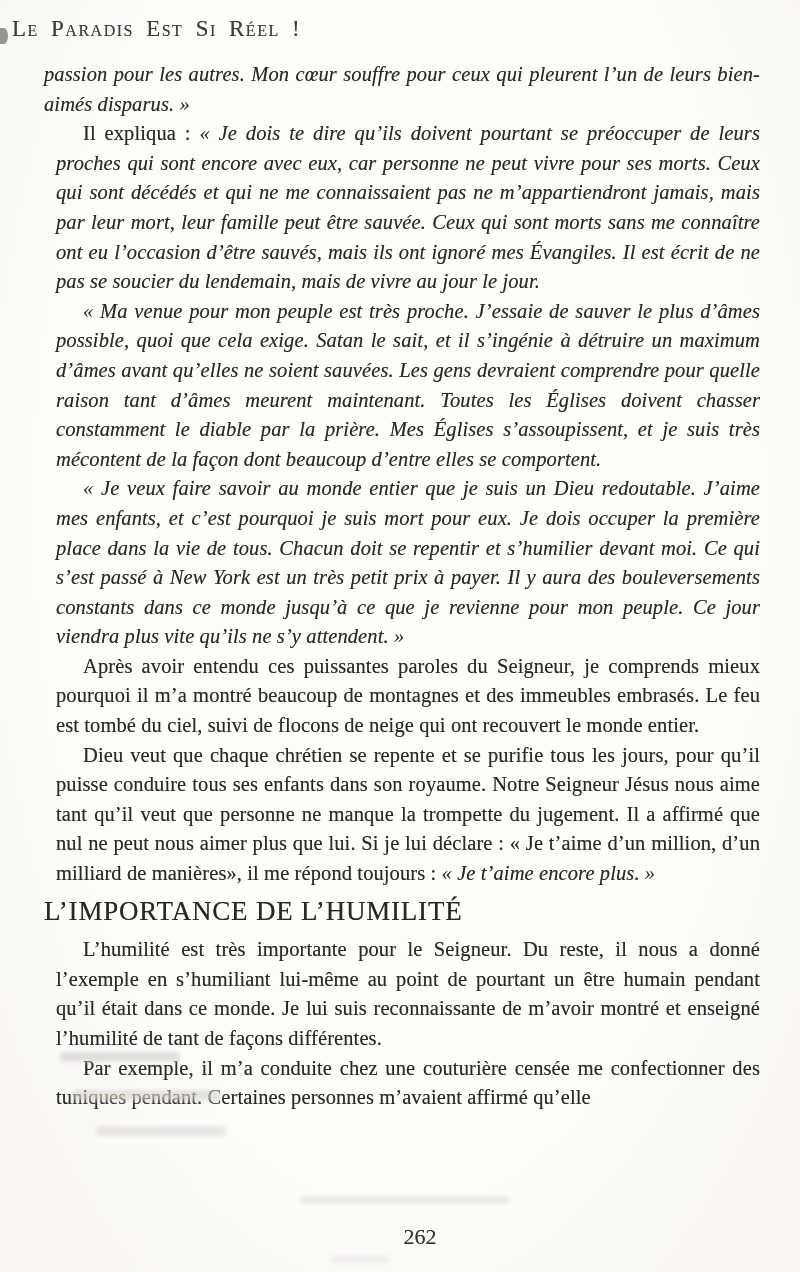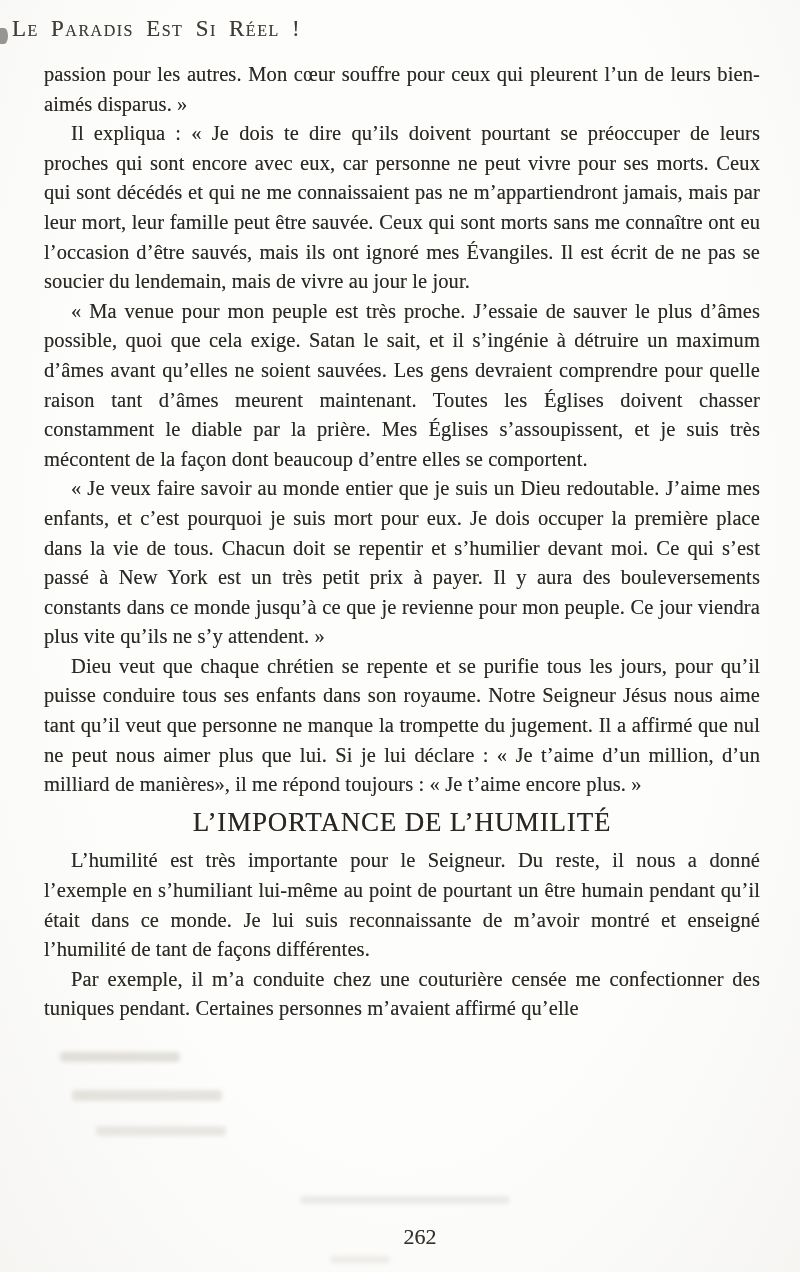--- a/index.html
+++ b/index.html
@@ -42,26 +42,26 @@
     font-size: 20.5px;
     line-height: 29.6px;
     text-align: justify;
     letter-spacing: 0.1px;
     text-shadow: 0 0 0.5px rgba(44,41,37,0.5);
   }
   .para {
     margin: 0;
     hyphens: none;
   }
-  .para.indent { text-indent: 27px; }
-  .it { }
+  .para.indent { text-indent: 27px; margin-left: 12px; }
+  .it { font-style: italic; }
   .ro { font-style: normal; }
   .section-heading {
     margin: 8px 0 9px 0;
-    text-align: center;
+    text-align: left;
     text-indent: 0;
     font-size: 27px;
     font-weight: normal;
     letter-spacing: 0.8px;
     color: #2a2723;
     text-shadow: 0 0 0.6px rgba(42,39,35,0.6);
   }
   
   .folio {
     position: absolute;
@@ -133,20 +133,21 @@
 
 <div class="page">
 
   <div class="running-header">Le Paradis Est Si Réel !</div>
 
   <div class="page-body">
       <p class="para"><span class="it">passion pour les autres. Mon cœur souffre pour ceux qui pleurent l’un de leurs bien-aimés disparus. »</span></p>
       <p class="para indent"><span class="ro">Il expliqua : </span><span class="it">« Je dois te dire qu’ils doivent pourtant se préoccuper de leurs proches qui sont encore avec eux, car personne ne peut vivre pour ses morts. Ceux qui sont décédés et qui ne me connaissaient pas ne m’appartiendront jamais, mais par leur mort, leur famille peut être sauvée. Ceux qui sont morts sans me connaître ont eu l’occasion d’être sauvés, mais ils ont ignoré mes Évangiles. Il est écrit de ne pas se soucier du lendemain, mais de vivre au jour le jour.</span></p>
       <p class="para indent"><span class="it">« Ma venue pour mon peuple est très proche. J’essaie de sauver le plus d’âmes possible, quoi que cela exige. Satan le sait, et il s’ingénie à détruire un maximum d’âmes avant qu’elles ne soient sauvées. Les gens devraient comprendre pour quelle raison tant d’âmes meurent maintenant. Toutes les Églises doivent chasser constamment le diable par la prière. Mes Églises s’assoupissent, et je suis très mécontent de la façon dont beaucoup d’entre elles se comportent.</span></p>
       <p class="para indent"><span class="it">« Je veux faire savoir au monde entier que je suis un Dieu redoutable. J’aime mes enfants, et c’est pourquoi je suis mort pour eux. Je dois occuper la première place dans la vie de tous. Chacun doit se repentir et s’humilier devant moi. Ce qui s’est passé à New York est un très petit prix à payer. Il y aura des bouleversements constants dans ce monde jusqu’à ce que je revienne pour mon peuple. Ce jour viendra plus vite qu’ils ne s’y attendent. »</span></p>
+      <p class="para indent"><span class="ro">Après avoir entendu ces puissantes paroles du Seigneur, je comprends mieux pourquoi il m’a montré beaucoup de montagnes et des immeubles embrasés. Le feu est tombé du ciel, suivi de flocons de neige qui ont recouvert le monde entier.</span></p>
       <p class="para indent"><span class="ro">Dieu veut que chaque chrétien se repente et se purifie tous les jours, pour qu’il puisse conduire tous ses enfants dans son royaume. Notre Seigneur Jésus nous aime tant qu’il veut que personne ne manque la trompette du jugement. Il a affirmé que nul ne peut nous aimer plus que lui. Si je lui déclare : « Je t’aime d’un million, d’un milliard de manières», il me répond toujours : </span><span class="it">« Je t’aime encore plus. »</span></p>
       <h2 class="section-heading">L’IMPORTANCE DE L’HUMILITÉ</h2>
       <p class="para indent"><span class="ro">L’humilité est très importante pour le Seigneur. Du reste, il nous a donné l’exemple en s’humiliant lui-même au point de pourtant un être humain pendant qu’il était dans ce monde. Je lui suis reconnaissante de m’avoir montré et enseigné l’humilité de tant de façons différentes.</span></p>
       <p class="para indent"><span class="ro">Par exemple, il m’a conduite chez une couturière censée me confectionner des tuniques pendant. Certaines personnes m’avaient affirmé qu’elle</span></p>
     </div>
 
   <div class="folio">262</div>
 
   <div class="artifact speck-top-left"></div>
   <div class="artifact ghost-1"></div>

